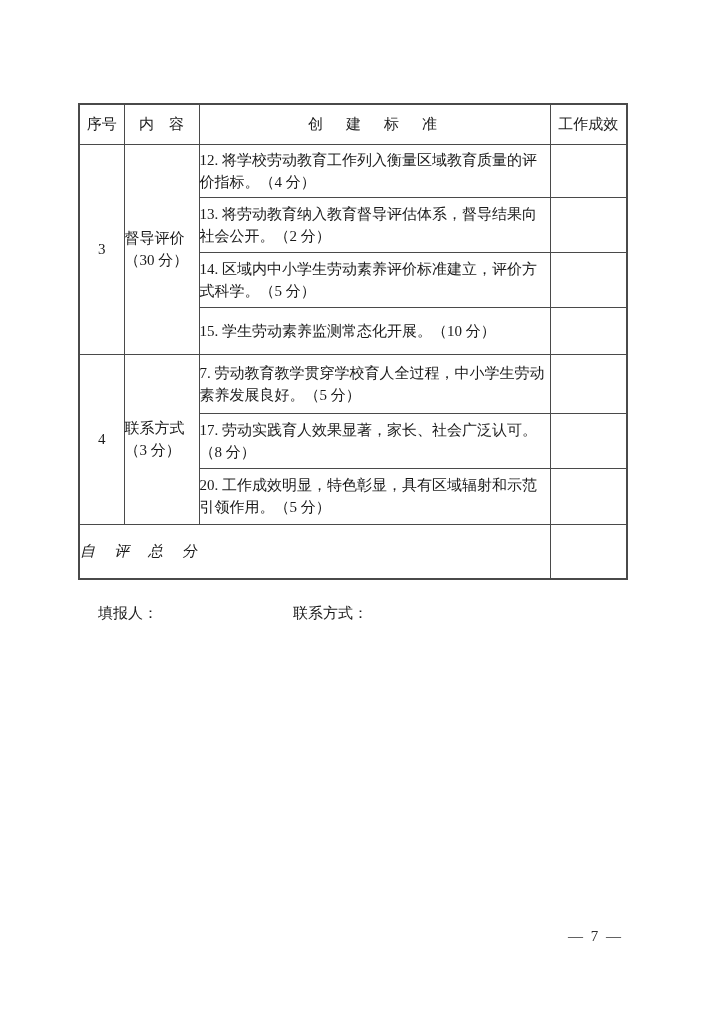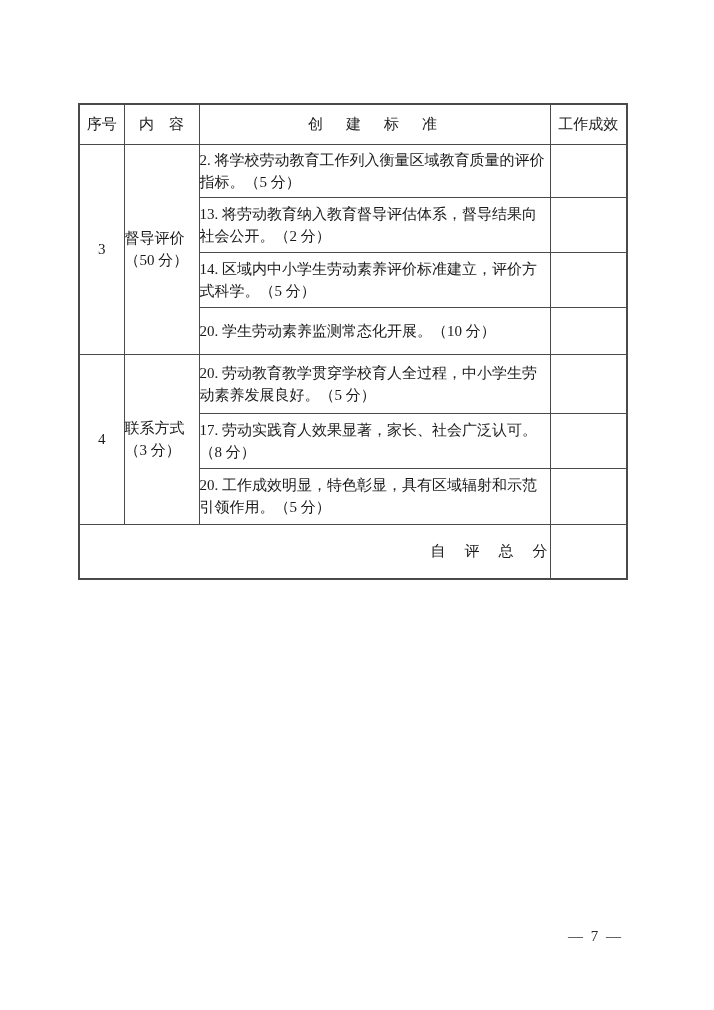--- a/index.html
+++ b/index.html
@@ -28,21 +28,21 @@
   th.hdr { text-align:center; }
   th.hdr-standard { letter-spacing:4px; }
   td.num-cell { text-align:center; }
   td.cat-cell { text-align:left; line-height:22px; }
   td.crit-cell {
     text-align:left;
     line-height:22px;
     padding:3px 6px 3px 8px;
   }
   td.score-cell { background:#ffffff; }
-  td.total-cell { text-align:right; letter-spacing:2px; }
+  td.total-cell { text-align:left; letter-spacing:2px;font-style:italic; }
   .footer-line { position:absolute; top:604px; left:0; width:714px; height:22px; font-size:15px; }
   .filer-label   { position:absolute; left:98px;  top:0; }
   .contact-label { position:absolute; left:293px; top:0; }
   .page-number {
     position:absolute; left:568px; top:928px;
     font-size:15px; letter-spacing:2px;
     color:#2a2a2a;
   }
 </style>
 </head>
@@ -63,59 +63,63 @@
       <th class="hdr">序号</th>
       <th class="hdr">内　容</th>
       <th class="hdr hdr-standard">创　建　标　准</th>
       <th class="hdr">工作成效</th>
     </tr>
 
     <tr style="height:53px">
       <td class="num-cell" rowspan="4">3</td>
       <td class="cat-cell" rowspan="4">
         <div>督导评价</div>
-        <div>（50 分）</div>
+        <div>（30 分）</div>
       </td>
-      <td class="crit-cell">2. 将学校劳动教育工作列入衡量区域教育质量的评价指标。（5 分）</td>
+      <td class="crit-cell">12. 将学校劳动教育工作列入衡量区域教育质量的评价指标。（4 分）</td>
       <td class="score-cell"></td>
     </tr>
     <tr style="height:55px">
       <td class="crit-cell">13. 将劳动教育纳入教育督导评估体系，督导结果向社会公开。（2 分）</td>
       <td class="score-cell"></td>
     </tr>
     <tr style="height:55px">
       <td class="crit-cell">14. 区域内中小学生劳动素养评价标准建立，评价方式科学。（5 分）</td>
       <td class="score-cell"></td>
     </tr>
     <tr style="height:47px">
-      <td class="crit-cell">20. 学生劳动素养监测常态化开展。（10 分）</td>
+      <td class="crit-cell">15. 学生劳动素养监测常态化开展。（10 分）</td>
       <td class="score-cell"></td>
     </tr>
 
     <tr style="height:59px">
       <td class="num-cell" rowspan="3">4</td>
       <td class="cat-cell" rowspan="3">
         <div>联系方式</div>
         <div>（3 分）</div>
       </td>
-      <td class="crit-cell">20. 劳动教育教学贯穿学校育人全过程，中小学生劳动素养发展良好。（5 分）</td>
+      <td class="crit-cell">7. 劳动教育教学贯穿学校育人全过程，中小学生劳动素养发展良好。（5 分）</td>
       <td class="score-cell"></td>
     </tr>
     <tr style="height:55px">
       <td class="crit-cell">17. 劳动实践育人效果显著，家长、社会广泛认可。（8 分）</td>
       <td class="score-cell"></td>
     </tr>
     <tr style="height:56px">
       <td class="crit-cell">20. 工作成效明显，特色彰显，具有区域辐射和示范引领作用。（5 分）</td>
       <td class="score-cell"></td>
     </tr>
 
     <tr style="height:55px">
       <td class="total-cell" colspan="3">自　评　总　分</td>
       <td class="score-cell"></td>
     </tr>
   </tbody>
     </table>
 
+  <div class="footer-line">
+    <span class="filer-label">填报人：</span>
+    <span class="contact-label">联系方式：</span>
+  </div>
 
   <div class="page-number">— 7 —</div>
 
 </div>
 
 </body></html>

